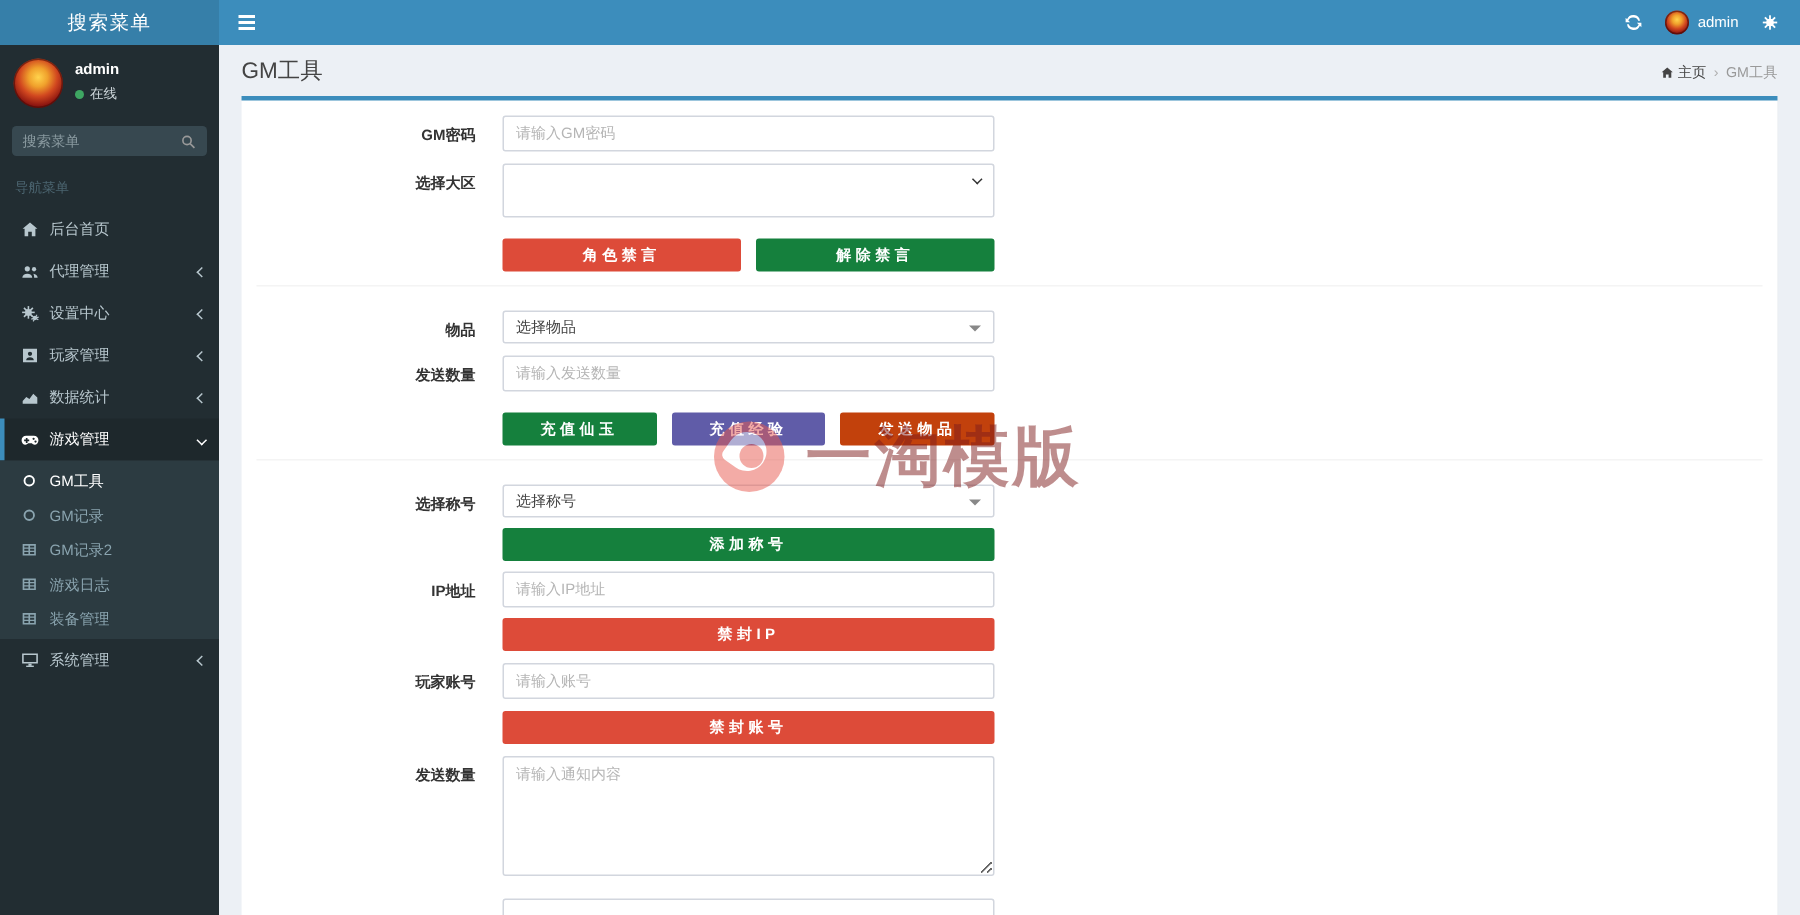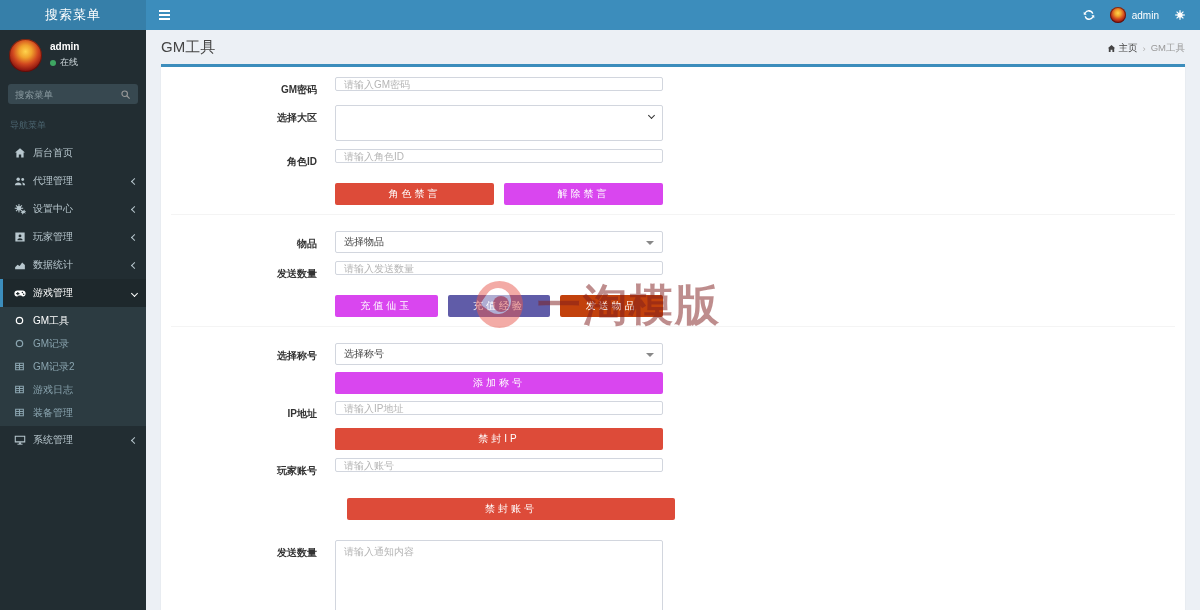--- a/index.html
+++ b/index.html
@@ -52,35 +52,35 @@
   .breadcrumb .home-link { display:flex; align-items:center; gap:3px; cursor:pointer; color:#444; }
   .breadcrumb .sep { color:#b0b0b0; }
   .breadcrumb .current { color:#999; }
 
   .box { margin:0 15px; background:#fff; border-top:3px solid #3c8dbc; box-shadow:0 1px 1px rgba(0,0,0,.1); padding:10px 10px 30px; height:600px; position:relative; }
 
   .form-row { display:flex; margin-bottom:8px; }
   .flabel { width:164px; text-align:right; padding-right:18px; padding-top:6px; font-weight:bold; font-size:10px; color:#333; flex:none; }
   .fctrl { width:328px; }
   .tin, .sel, .sel2, .tarea { width:100%; border:1px solid #d2d6de; border-radius:2px; background:#fff; font-size:10px; color:#555; font-family:inherit; }
-  .tin { height:14px; padding:0 8px; outline:none; }
+  .tin { height:24px; padding:0 8px; outline:none; }
   .tin::placeholder, .tarea::placeholder { color:#b5b5b5; }
   .selwrap { position:relative; }
   .sel { height:22px; padding:17px 6px; appearance:none; -webkit-appearance:none; outline:none; color:#444; }
   .selwrap .vchev { position:absolute; right:9px; top:8px; width:5px; height:5px; border-left:1.4px solid #333; border-bottom:1.4px solid #333; transform:rotate(-45deg); pointer-events:none; }
   .sel2 { height:22px; display:flex; align-items:center; padding:0 8px; color:#444; cursor:pointer; position:relative;font-family:Liberation Mono, monospace; }
   .sel2 .tri { position:absolute; right:8px; top:9px; width:0; height:0; border-left:4px solid transparent; border-right:4px solid transparent; border-top:4.5px solid #888; }
   .tarea { height:80px; padding:4px 8px; resize:vertical; outline:none; }
 
-  .btn { border:none; border-radius:2px; color:#fff; font-size:10px; font-weight:normal; letter-spacing:3px; height:22px; display:flex; align-items:center; justify-content:center; cursor:pointer; font-family:inherit; }
+  .btn { border:none; border-radius:2px; color:#fff; font-size:10px; font-weight:bold; letter-spacing:3px; height:22px; display:flex; align-items:center; justify-content:center; cursor:pointer; font-family:inherit; }
   .btn-row { display:flex; gap:10px; margin:6px 0 8px; }
   .btn-row .btn { flex:1; }
   .btn-block { width:100%; margin-bottom:8px; }
   .danger { background:#dd4b39; }
-  .success { background:#d946ef; }
+  .success { background:#15803d; }
   .purple { background:#605ca8; }
   .info { background:#c2410c; }
   .sep-hr { border:none; border-top:1px solid #f4f4f4; margin:9px 0 16px; }
 
   
   .watermark { position:absolute; left:476px; top:281px; display:flex; align-items:center; gap:14px; opacity:.5; z-index:40; pointer-events:none; }
   .wm-logo { width:47px; height:47px; border-radius:50%; background:#e85a4f; position:relative; overflow:hidden; }
   .wm-logo::after { content:""; position:absolute; left:9px; top:7px; width:26px; height:26px; border-radius:50% 50% 50% 4px; background:#fff; transform:rotate(35deg); }
   .wm-logo::before { content:""; position:absolute; left:17px; top:15px; width:16px; height:16px; border-radius:50%; background:#e85a4f; z-index:1; }
   .wm-text { font-size:44px; font-weight:bold; color:#7f1d1d; letter-spacing:2px; line-height:1; }
@@ -301,24 +301,20 @@
     </div>
 
     <div class="form-row">
       <label class="flabel">选择大区</label>
       <div class="fctrl selwrap">
         <select class="sel"><option>1区</option></select>
         <span class="vchev"></span>
       </div>
     </div>
 
-    <div class="form-row">
-      <label class="flabel">角色ID</label>
-      <div class="fctrl"><input class="tin" placeholder="请输入角色ID" style=""></div>
-    </div>
 
     <div class="form-row">
       <span class="flabel"></span>
       <div class="fctrl btn-row" style="margin:6px 0 0;">
         <button class="btn danger">角色禁言</button>
         <button class="btn success">解除禁言</button>
       </div>
     </div>
 
     <hr class="sep-hr">
@@ -379,21 +375,21 @@
     </div>
 
     <div class="form-row" style="margin-bottom:8px;">
       <label class="flabel">玩家账号</label>
       <div class="fctrl"><input class="tin" placeholder="请输入账号" style=""></div>
     </div>
 
     <div class="form-row" style="margin-bottom:8px;">
       <span class="flabel"></span>
       <div class="fctrl">
-          <button class="btn danger btn-block" style="margin:12px;">禁封账号</button>
+          <button class="btn danger btn-block" style="margin:0;">禁封账号</button>
         </div>
     </div>
 
     <div class="form-row" style="margin-bottom:12px;">
       <label class="flabel">发送数量</label>
       <div class="fctrl"><textarea class="tarea" placeholder="请输入通知内容" style=""></textarea></div>
     </div>
 
     <div class="form-row">
       <span class="flabel"></span>

